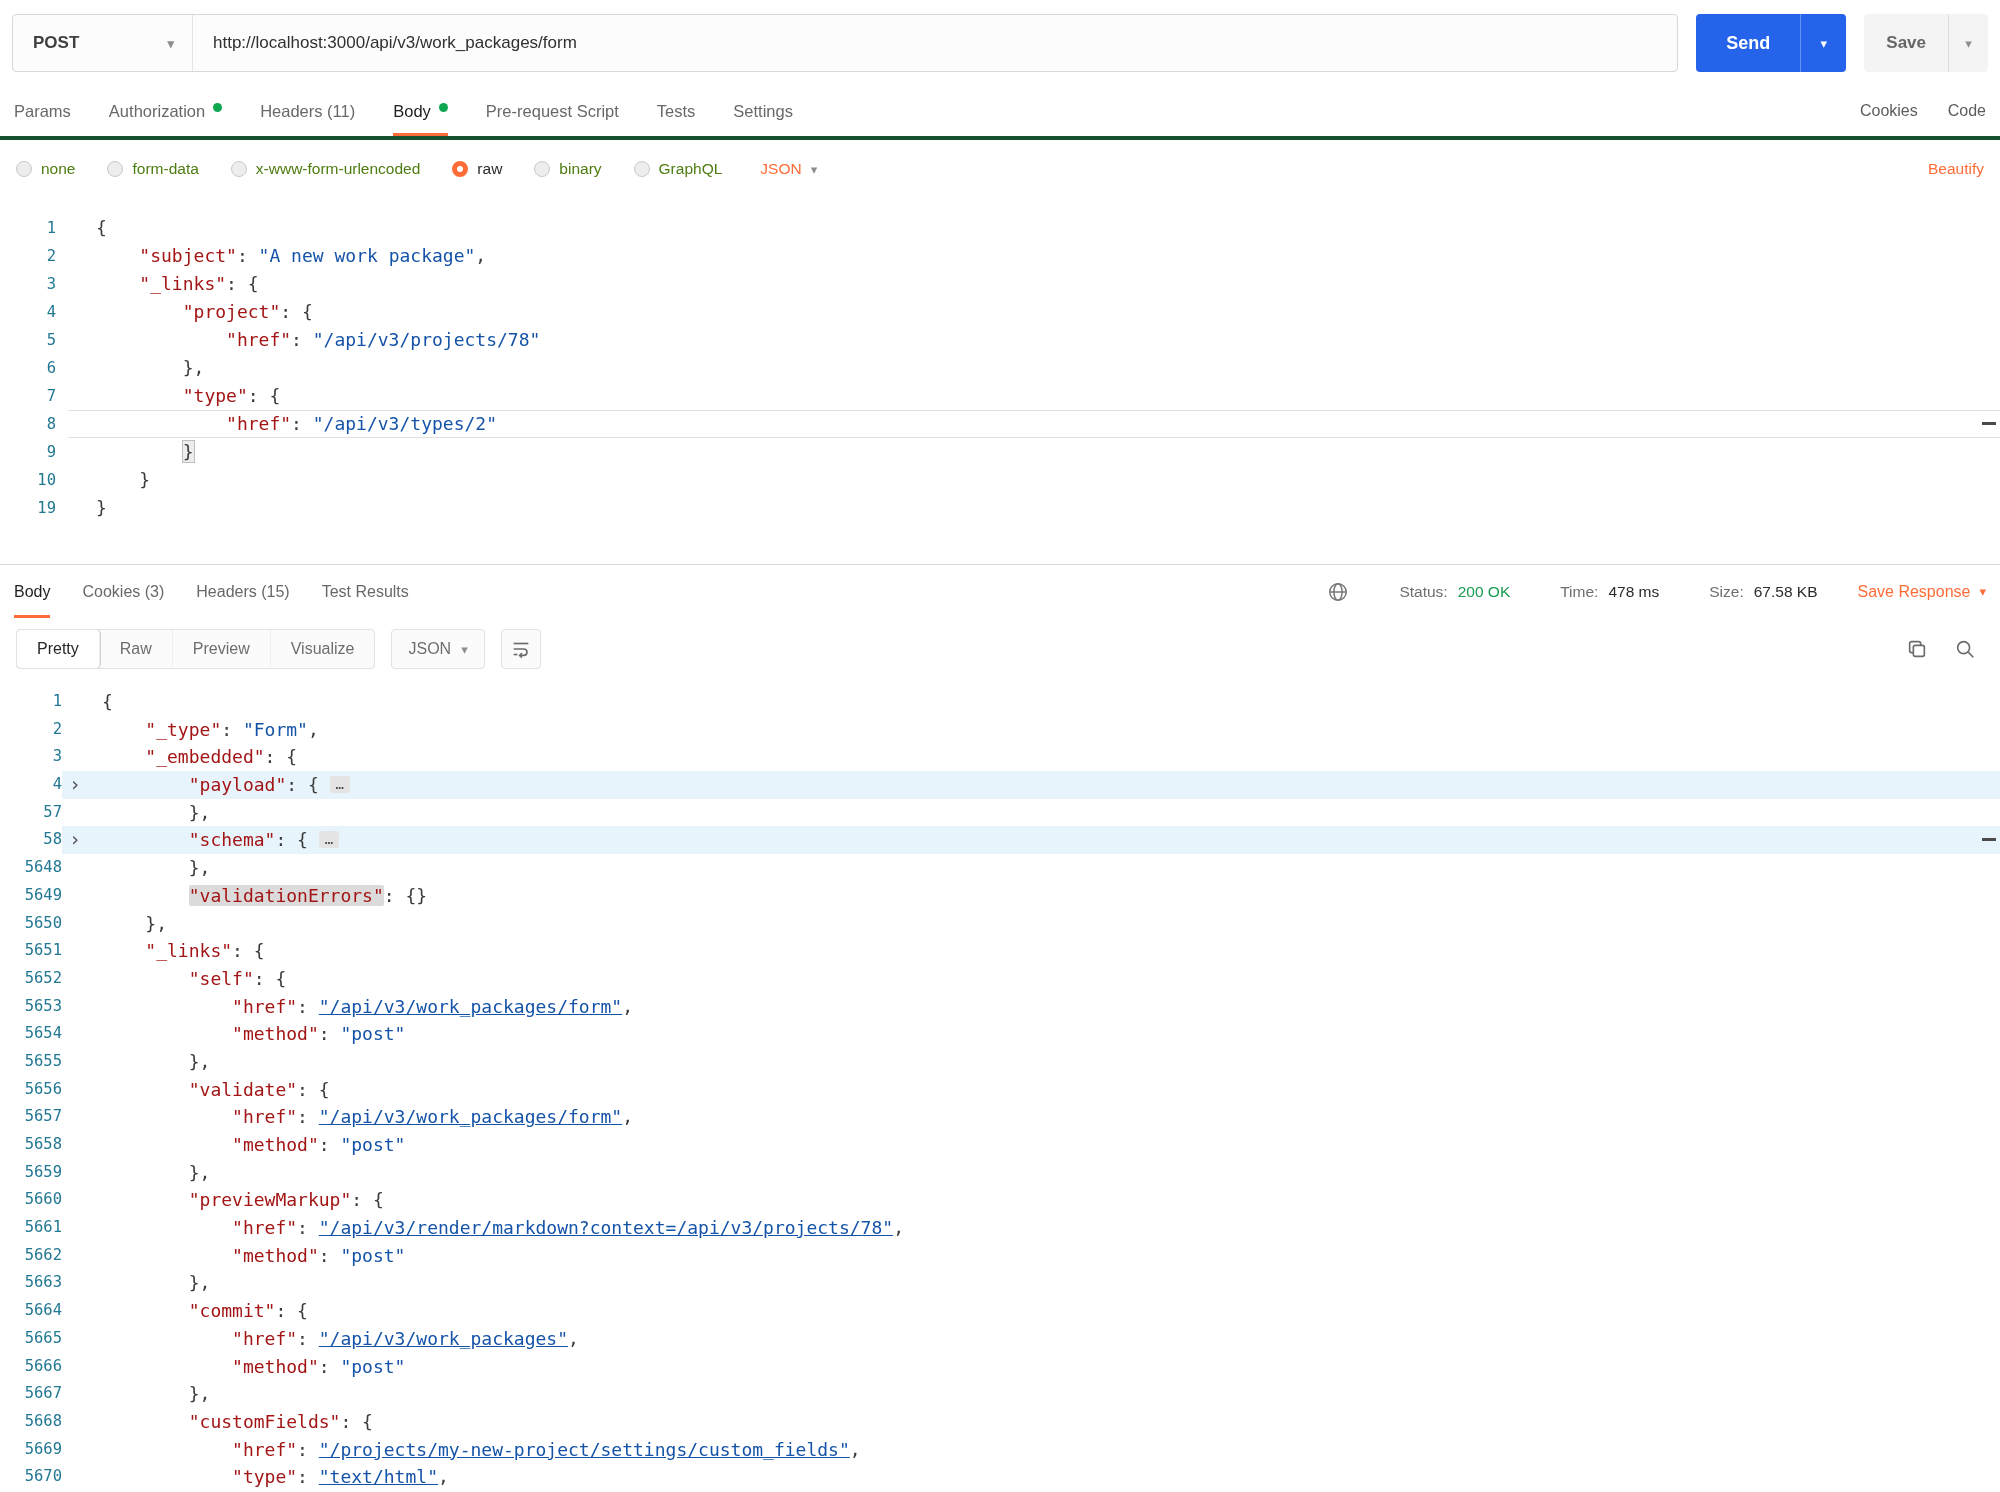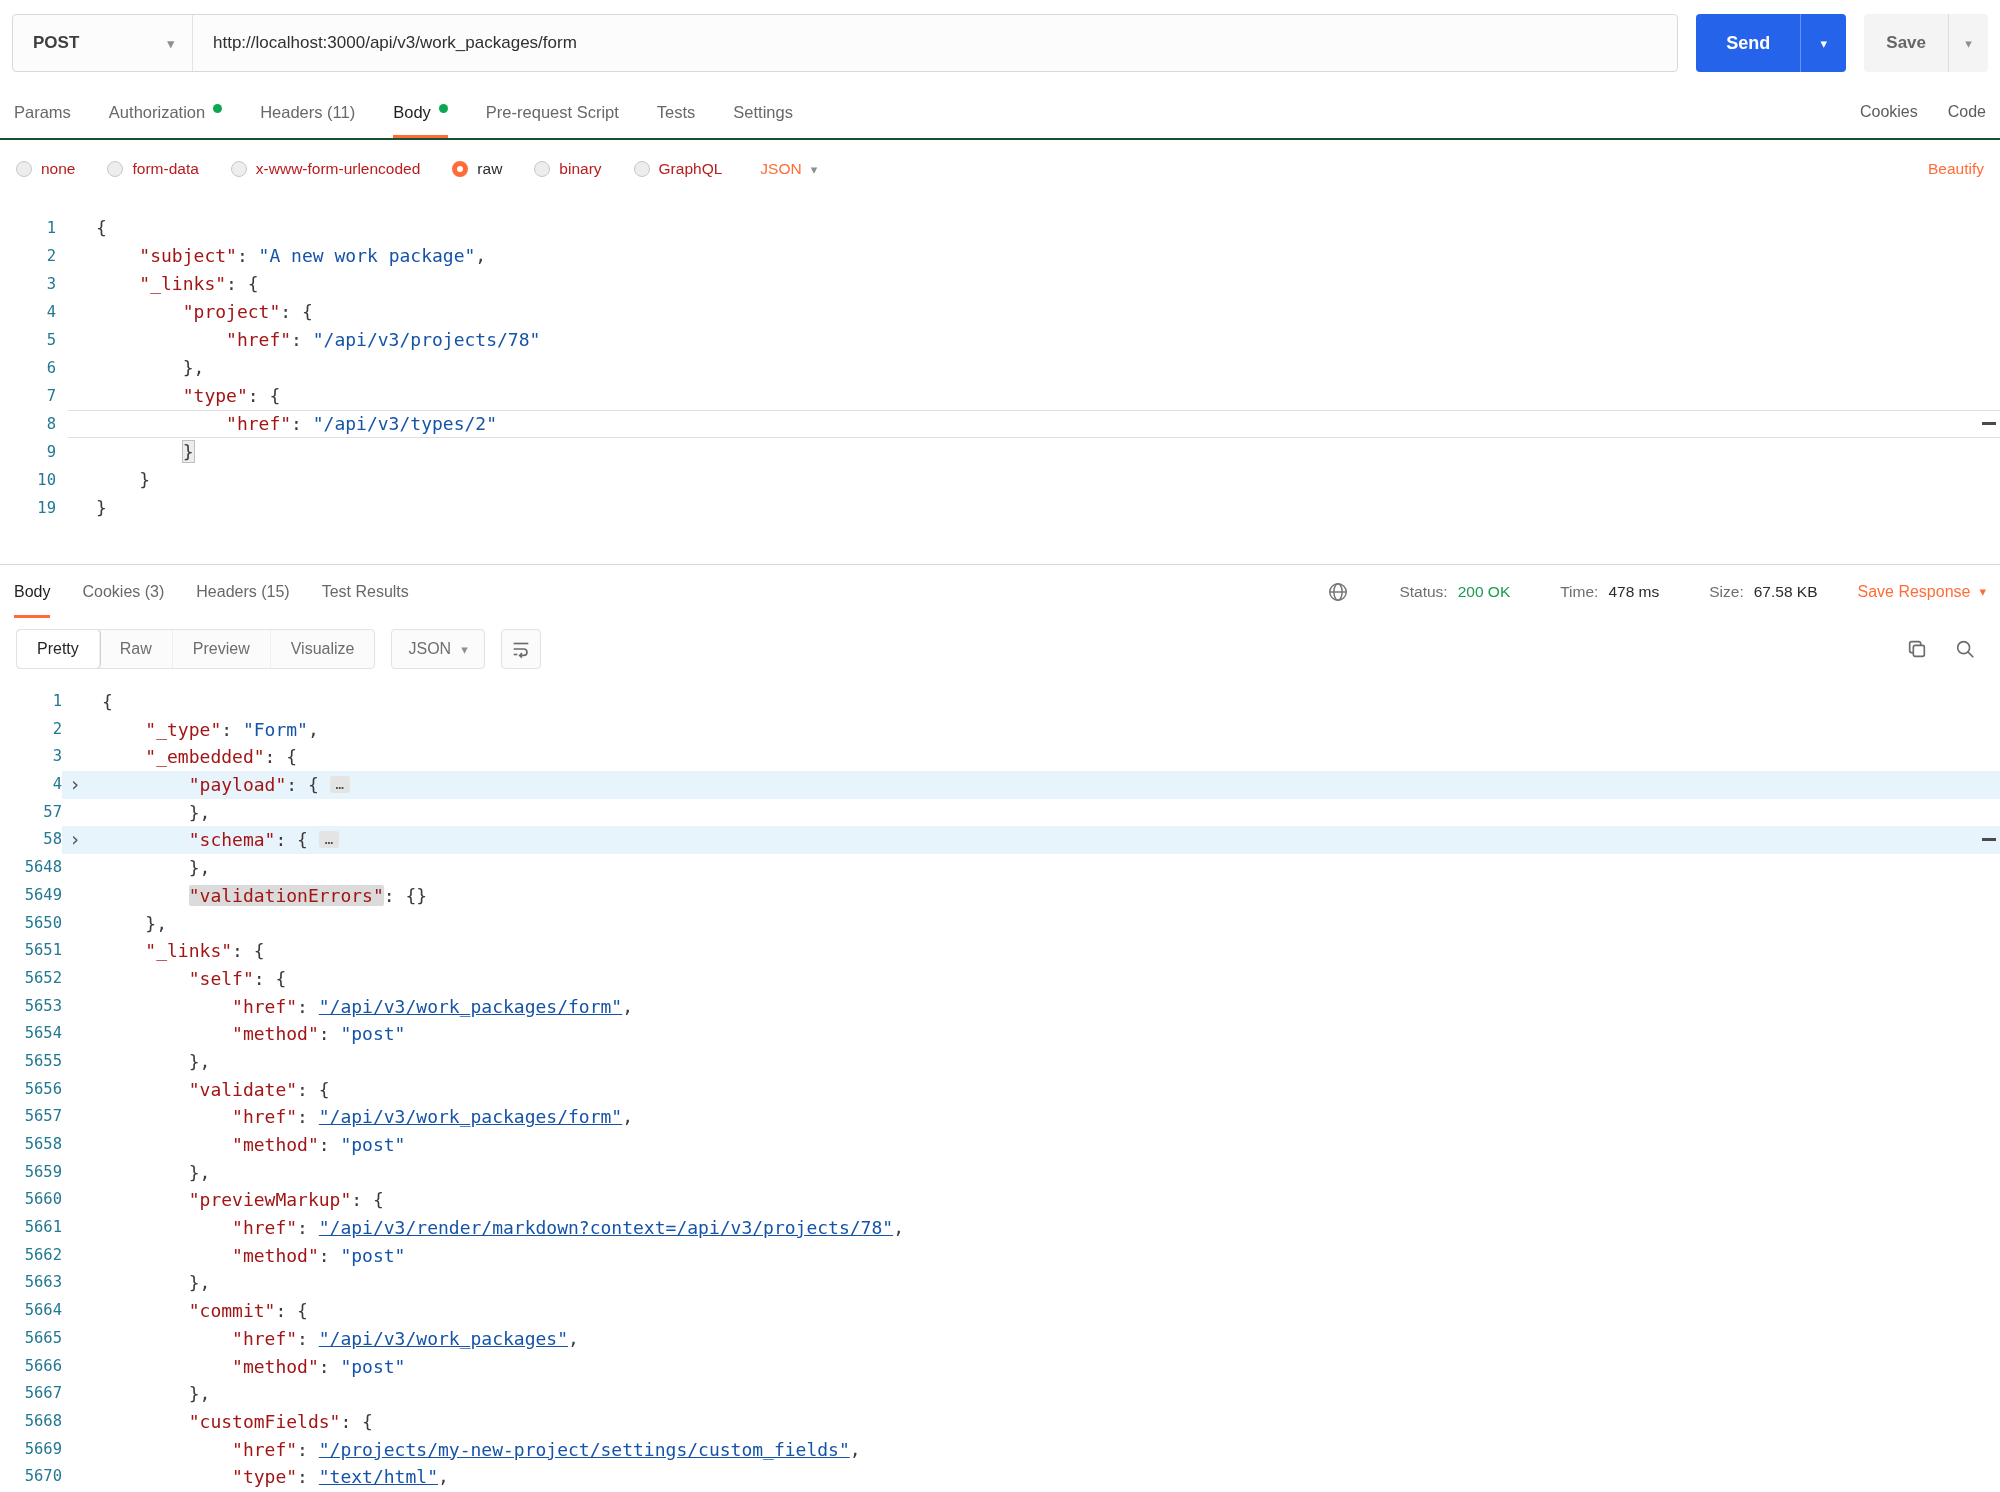--- a/index.html
+++ b/index.html
@@ -17,31 +17,31 @@
   .url-text { flex:1; display:flex; align-items:center; padding:0 20px; font-size:17px; color:#303030; }
   .send-btn { display:flex; height:58px; border-radius:4px; overflow:hidden; cursor:pointer; }
   .send-main { background:#2563EB; color:#fff; font-size:18px; font-weight:bold; padding:0 30px; display:flex; align-items:center; }
   .send-caret { background:#2563EB; width:46px; display:flex; align-items:center; justify-content:center; border-left:1px solid rgba(255,255,255,0.3); }
   .send-caret .caret { color:#fff; }
   .save-btn { display:flex; height:58px; border-radius:4px; overflow:hidden; background:#F4F4F4; cursor:pointer; }
   .save-main { color:#666; font-size:17px; font-weight:bold; padding:0 22px; display:flex; align-items:center; }
   .save-caret { width:40px; display:flex; align-items:center; justify-content:center; border-left:1px solid #DCDCDC; }
 
   
-  .req-tabs { display:flex; align-items:stretch; padding:0 14px; height:54px; border-bottom:2px solid #14532d; }
+  .req-tabs { display:flex; align-items:stretch; padding:0 14px; height:54px; border-bottom:4px solid #14532d; }
   .tab { position:relative; margin-right:38px; font-size:16.5px; color:#686868; display:flex; align-items:center; cursor:pointer; }
   .tab.active { color:#1F1F1F; }
   .tab.active::after { content:""; position:absolute; left:0; right:0; bottom:0; height:3px; background:#FF6C37; }
   .dot { width:9px; height:9px; border-radius:50%; background:#0CA750; margin-left:8px; margin-top:-8px; }
   .tabs-right { margin-left:auto; display:flex; gap:30px; align-items:center; font-size:16px; color:#5C5C5C; }
   .tabs-right span { cursor:pointer; }
 
   
   .bodytype-row { display:flex; align-items:center; padding:0 16px; height:58px; }
-  .bt-option { display:flex; align-items:center; margin-right:32px; cursor:pointer; font-size:15.5px; color:#b91c1c; }
+  .bt-option { display:flex; align-items:center; margin-right:32px; cursor:pointer; font-size:15.5px; color:#4d7c0f; }
   .radio { width:16px; height:16px; border-radius:50%; background:#EDEDED; border:1px solid #C8C8C8; margin-right:9px; flex:0 0 auto; }
   .bt-option.selected .radio { background:#fff; border:5px solid #FF6C37; }
   .bt-option.selected { color:#2B2B2B; }
   .lang-select { display:flex; align-items:center; gap:9px; margin-left:6px; cursor:pointer; font-size:15.5px; color:#FF6C37; }
   .beautify { margin-left:auto; font-size:15.5px; color:#FF6C37; cursor:pointer; }
 
   
   .editor { font-family:"DejaVu Sans Mono", monospace; font-size:18px; position:relative; background:#fff; }
   .req-editor { padding:16px 0 42px 0; }
   .resp-editor { padding:8px 0 0 0; }

